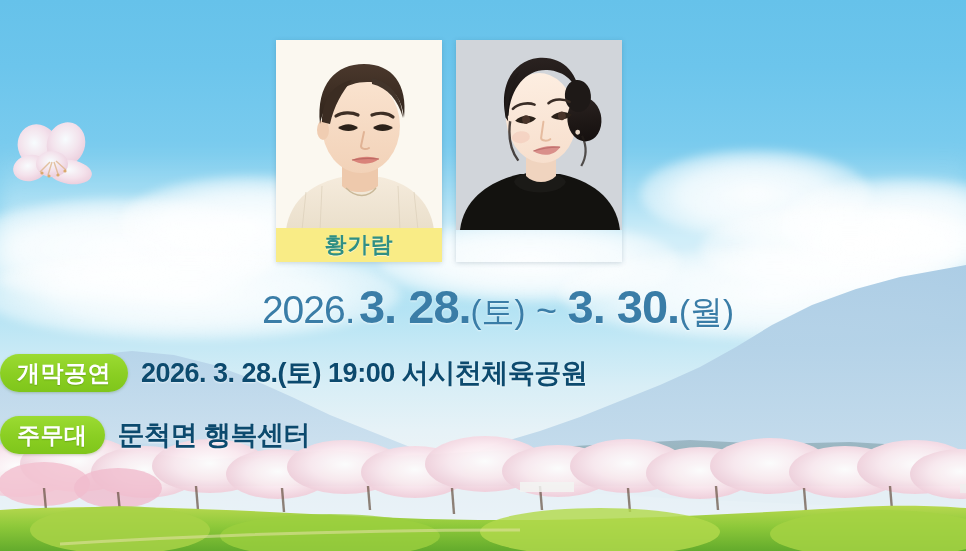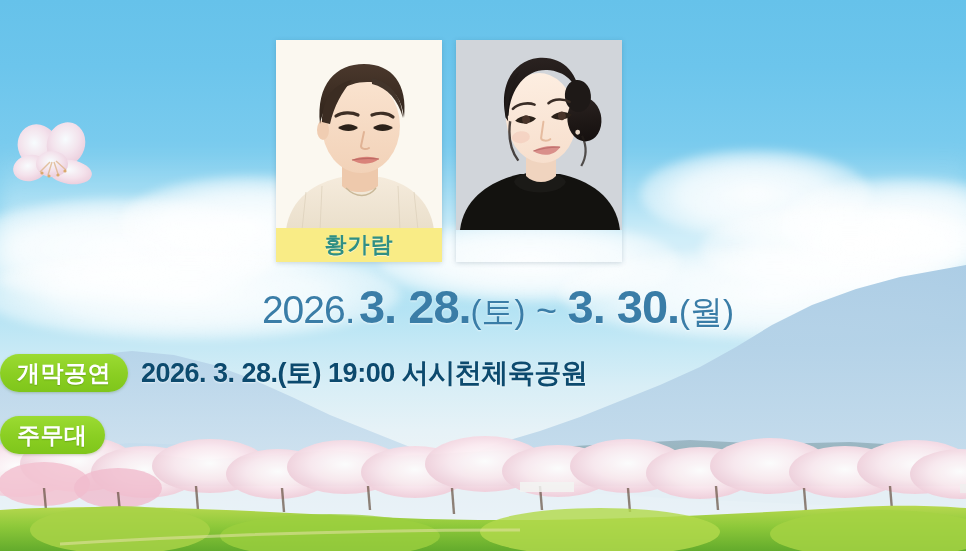--- a/index.html
+++ b/index.html
@@ -452,15 +452,16 @@
     <span class="big">3. 30.</span><span class="dow">(월)</span>
   </div>
 
   <div class="info-row row1">
     <span class="badge">개막공연</span>
     <span class="info-text">2026. 3. 28.(토) 19:00 서시천체육공원</span>
   </div>
 
   <div class="info-row row2">
     <span class="badge">주무대</span>
+    <span class="info-text">문척면 행복센터</span>
   </div>
 
 </div>
 
 </body></html>

